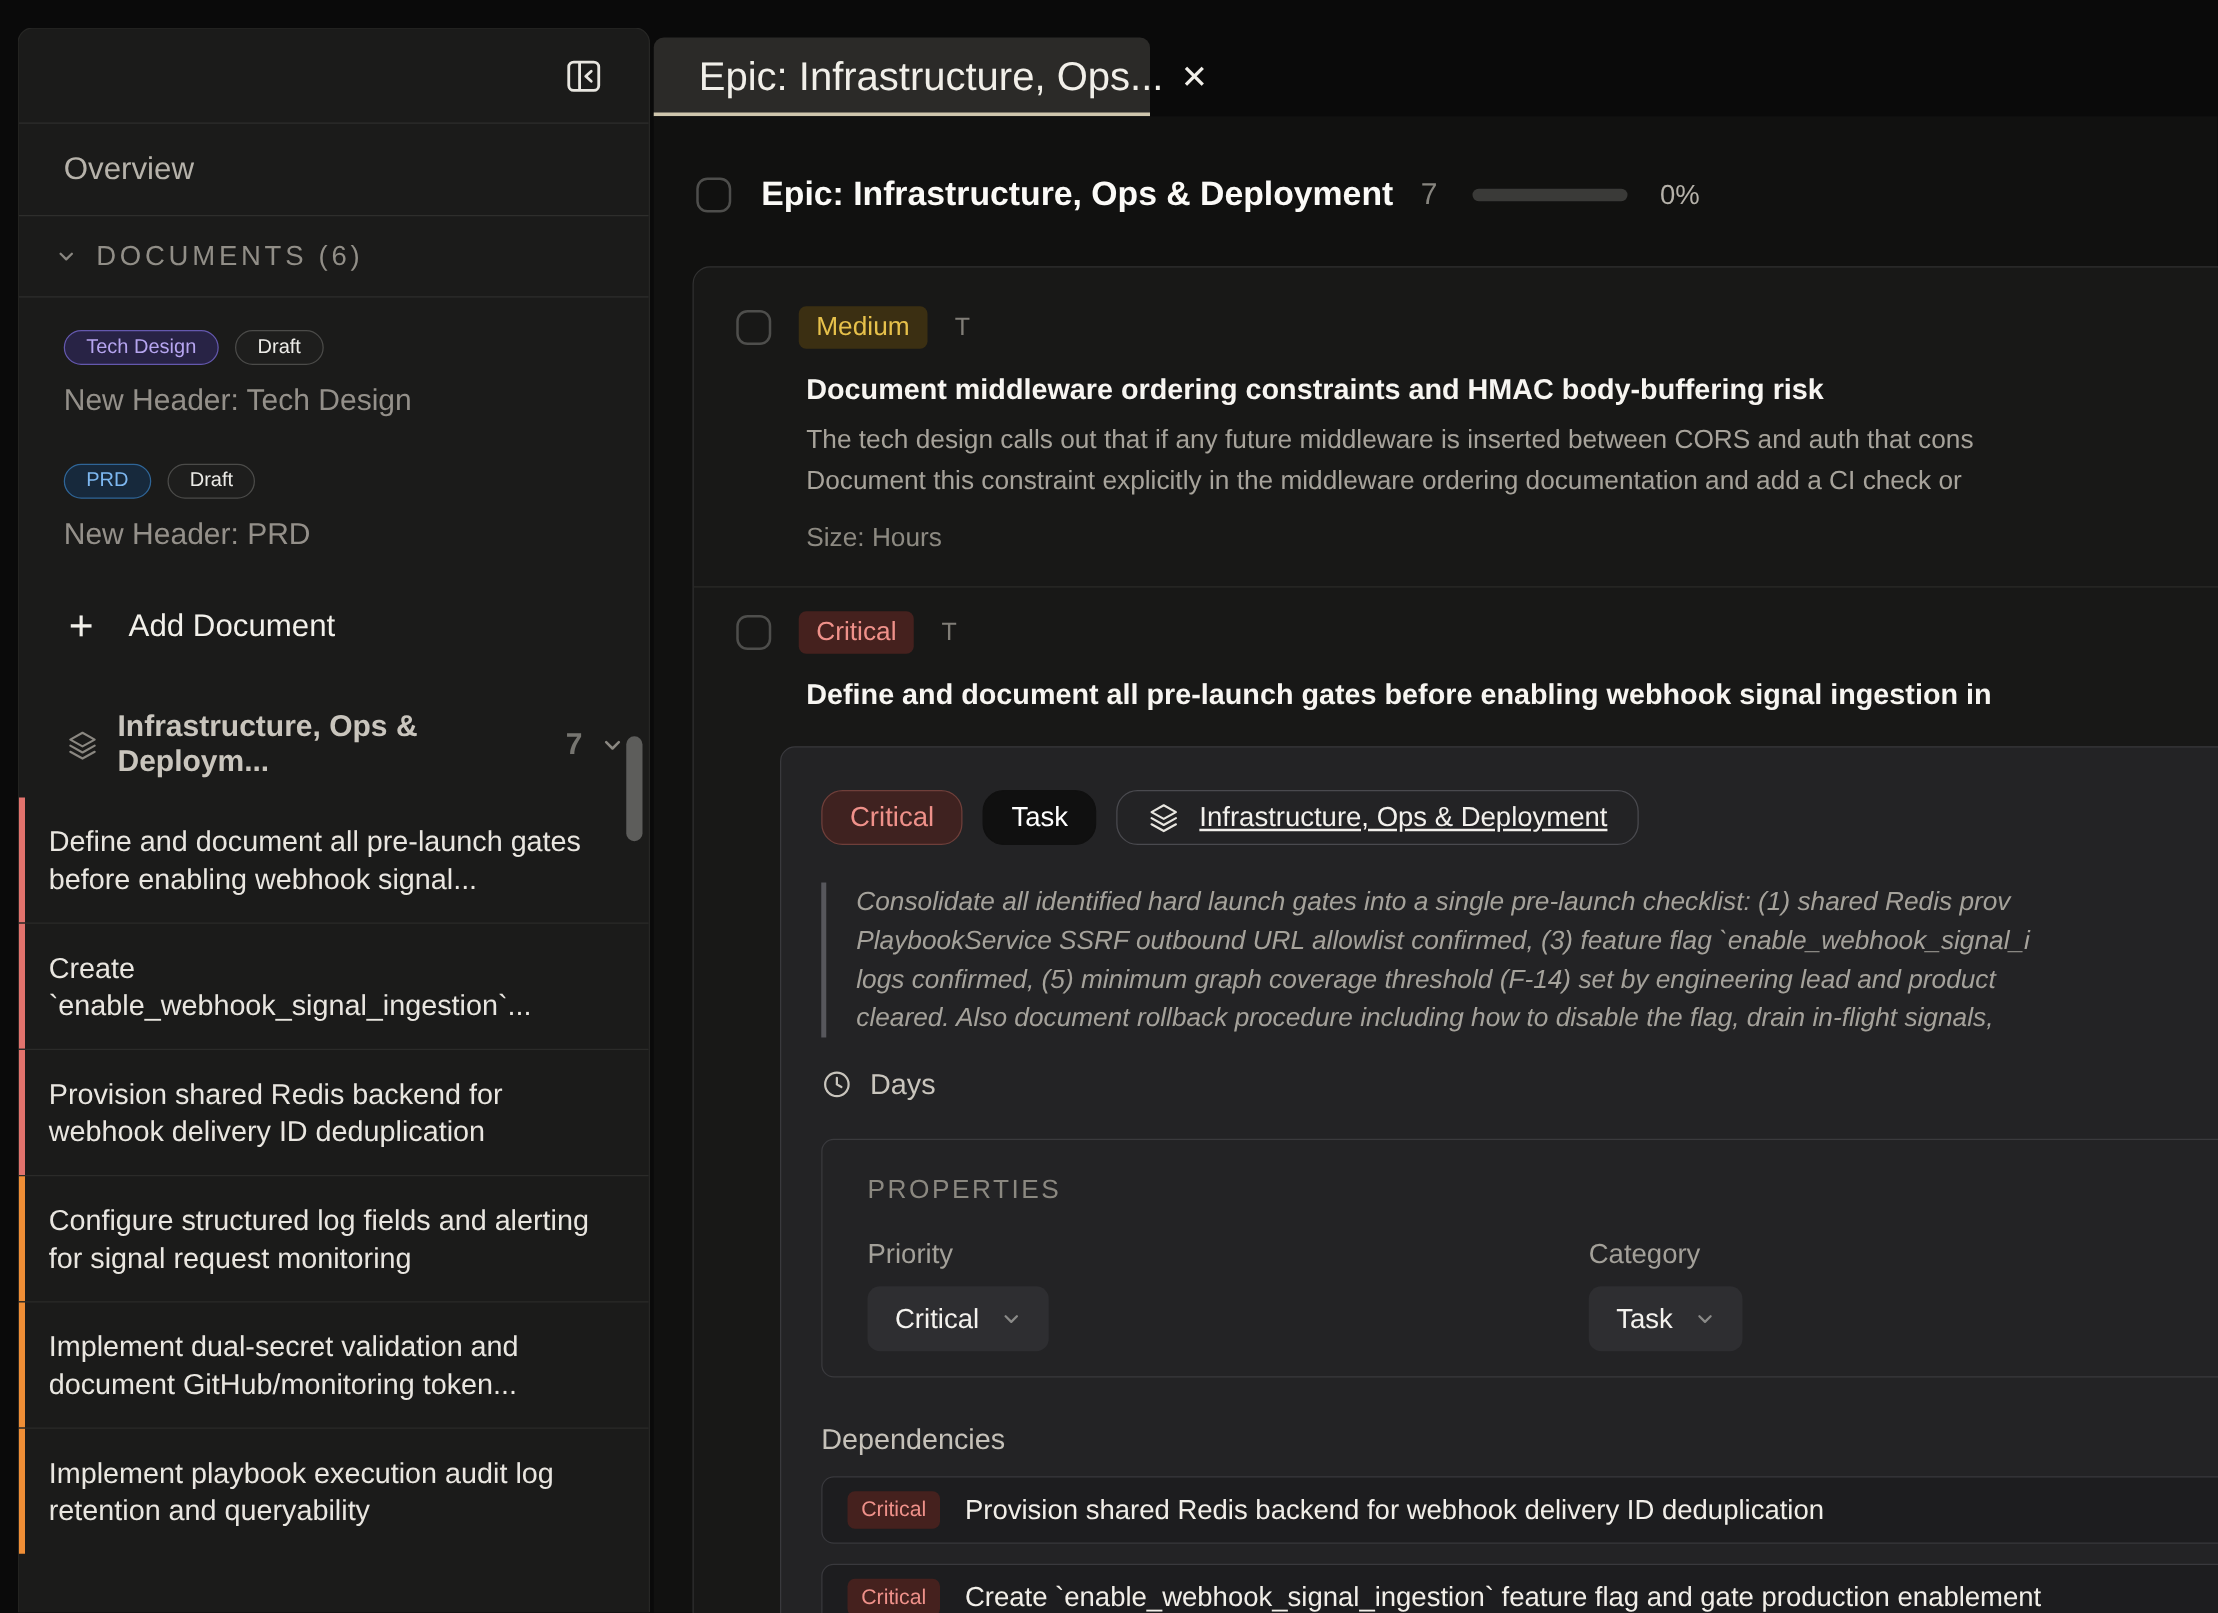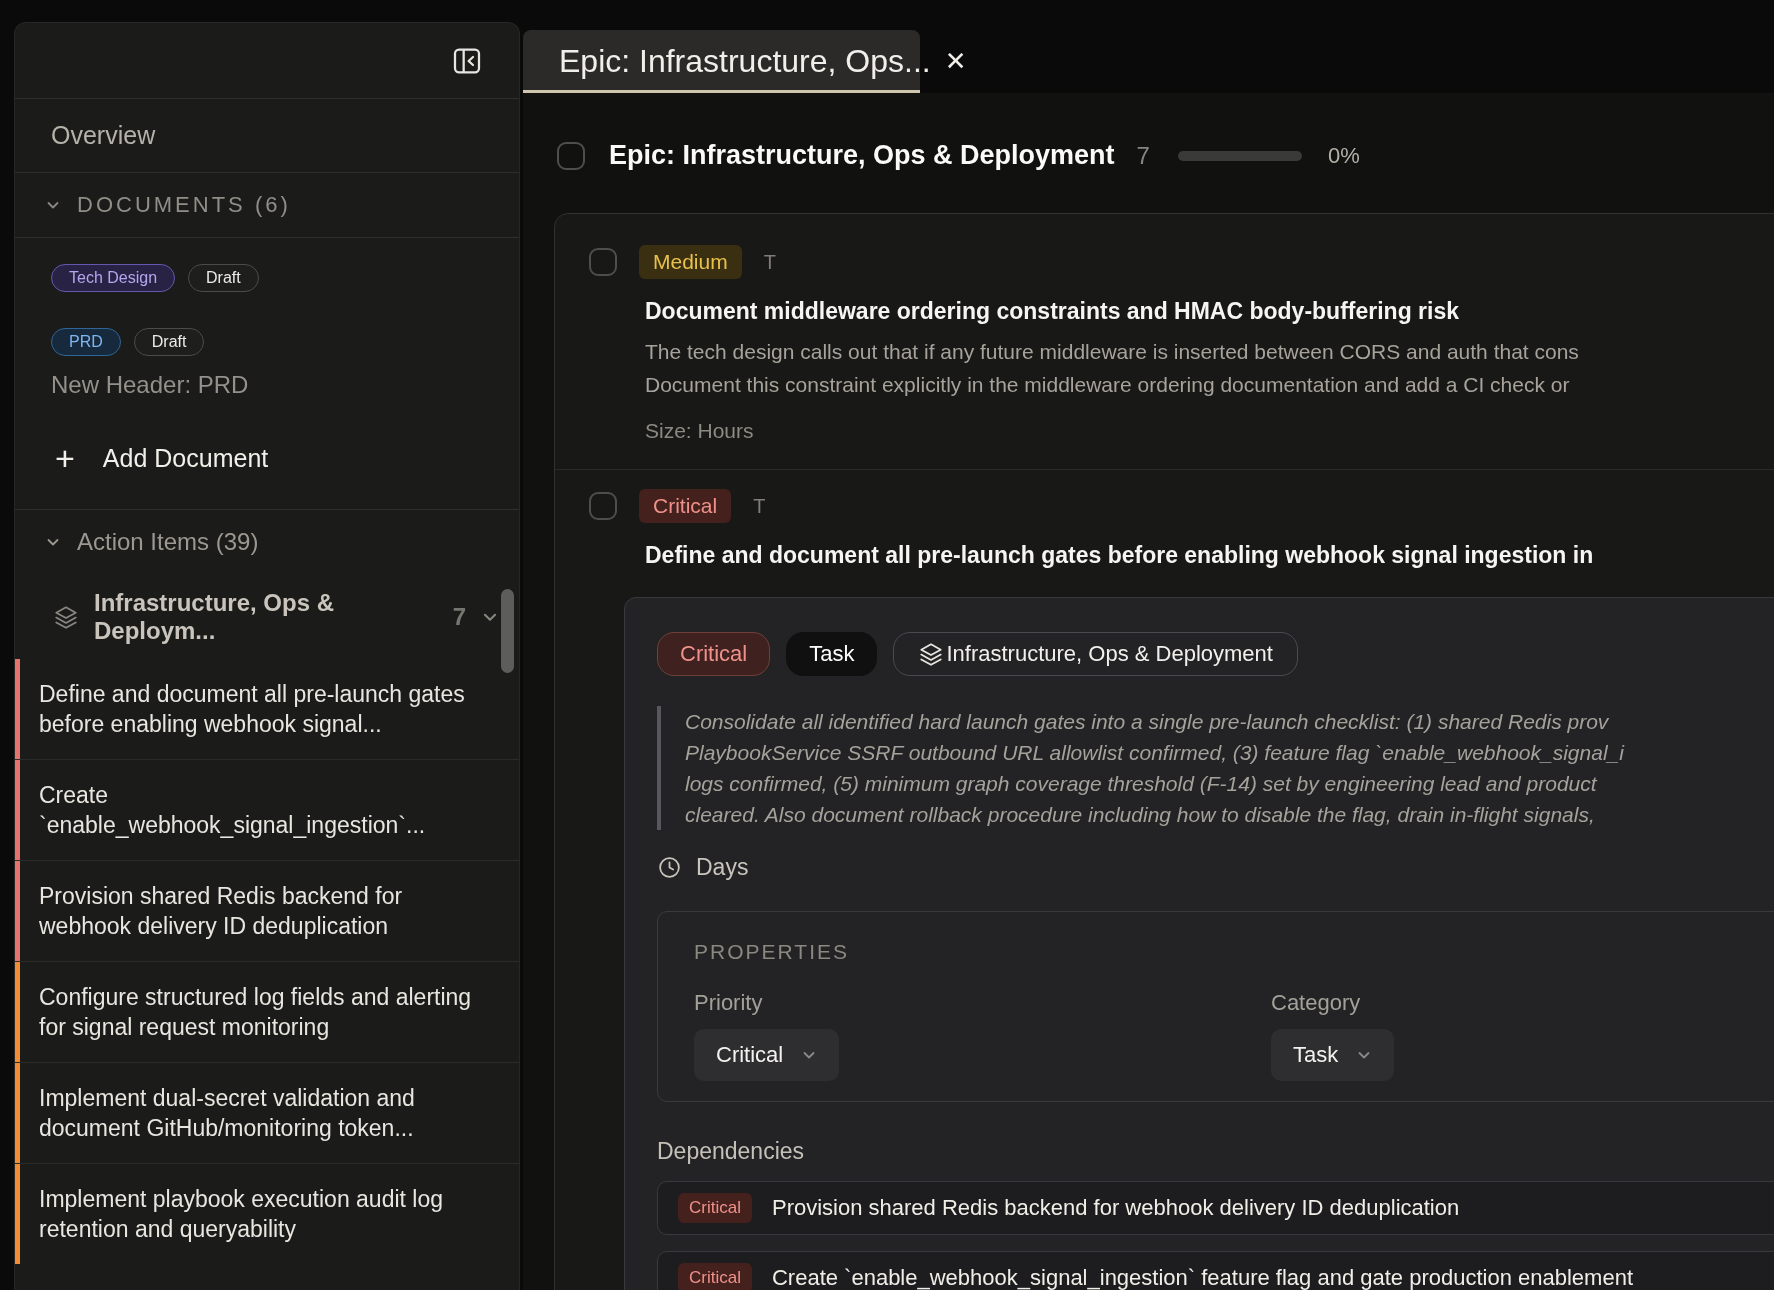--- a/index.html
+++ b/index.html
@@ -75,21 +75,21 @@
   .task-size{margin:18px 0 26px 56px;color:#8d8a82;font-size:21px;}
   .card-divider{border-top:1px solid #2a2a29;}
 
   
   .detail{margin:28px 0 0 35px;width:1205px;background:#232325;border:1px solid #39393d;border-radius:12px;
     padding:34px 32px 30px 32px;}
   .d-badges{display:flex;align-items:center;gap:16px;}
   .d-pill{font-size:22px;border-radius:17px;padding:8px 22px;line-height:1.2;}
   .d-pill.critical{color:var(--critical_text);background:#3f2220;border:1px solid #6f3f3a;}
   .d-pill.task{color:#ffffff;background:#101010;border:1px solid #101010;}
-  .d-pill.epic{color:#f2f0ec;background:transparent;border:1px solid #4a4a4f;display:flex;align-items:center;gap:2px;padding:8px 24px;}
+  .d-pill.epic{color:#f2f0ec;background:transparent;border:1px solid #4a4a4f;display:flex;align-items:center;gap:15px;padding:8px 24px;text-decoration:underline;}
   .d-pill.epic .icon{color:#e8e6e0;}
   .d-quote{margin-top:30px;border-left:4px solid #57575c;padding-left:24px;color:#a5a29b;font-size:21px;
     font-style:italic;line-height:31px;}
   .d-quote div{white-space:nowrap;}
   .d-time{margin-top:24px;display:flex;align-items:center;gap:14px;color:#c9c5bd;font-size:23px;}
   .props{margin-top:30px;width:100%;border:1px solid #3a3a3d;border-radius:10px;padding:28px 0 20px 36px;}
   .props-label{color:#8b8880;font-size:21px;letter-spacing:2px;}
   .props-cols{display:flex;margin-top:26px;}
   .props-col1{flex:0 0 577px;}
   .prop-name{color:#a3a099;font-size:22px;}
@@ -131,43 +131,36 @@
     </span>
     <span>DOCUMENTS (6)</span>
   </div>
 
   <div class="docs-body">
     <div class="doc-entry">
       <div class="pill-row">
         <span class="pill tech">Tech Design</span>
         <span class="pill">Draft</span>
       </div>
+      <div class="doc-title">New Header: Tech Design</div>
     </div>
     <div class="doc-entry">
       <div class="pill-row">
         <span class="pill prd">PRD</span>
         <span class="pill">Draft</span>
       </div>
       <div class="doc-title">New Header: PRD</div>
     </div>
 
     <div class="add-doc">
       <span class="plus icon">+</span>
       <span class="lbl">Add Document</span>
     </div>
   </div>
 
-  <div class="ai-header">
-    <span class="icon chev">
-      <svg width="16" height="16" viewBox="0 0 16 16" fill="none" stroke="currentColor" stroke-width="1.8" stroke-linecap="round" stroke-linejoin="round">
-          <path d="M3.5 6 L8 10.5 12.5 6"></path>
-        </svg>
-    </span>
-    <span>Action Items (39)</span>
-  </div>
 
   <div class="group-row">
     <span class="icon" style="color:#8a8781">
       <svg width="26" height="26" viewBox="0 0 24 24" fill="none" stroke="currentColor" stroke-width="1.6" stroke-linejoin="round" stroke-linecap="round">
         <path d="M12 3 L21 8 12 13 3 8 Z"></path>
           <path d="M3 12.5 L12 17.5 21 12.5"></path>
           <path d="M3 17 L12 22 21 17"></path>
       </svg>
     </span>
     <span class="glabel">Infrastructure, Ops &amp; Deploym...</span>

